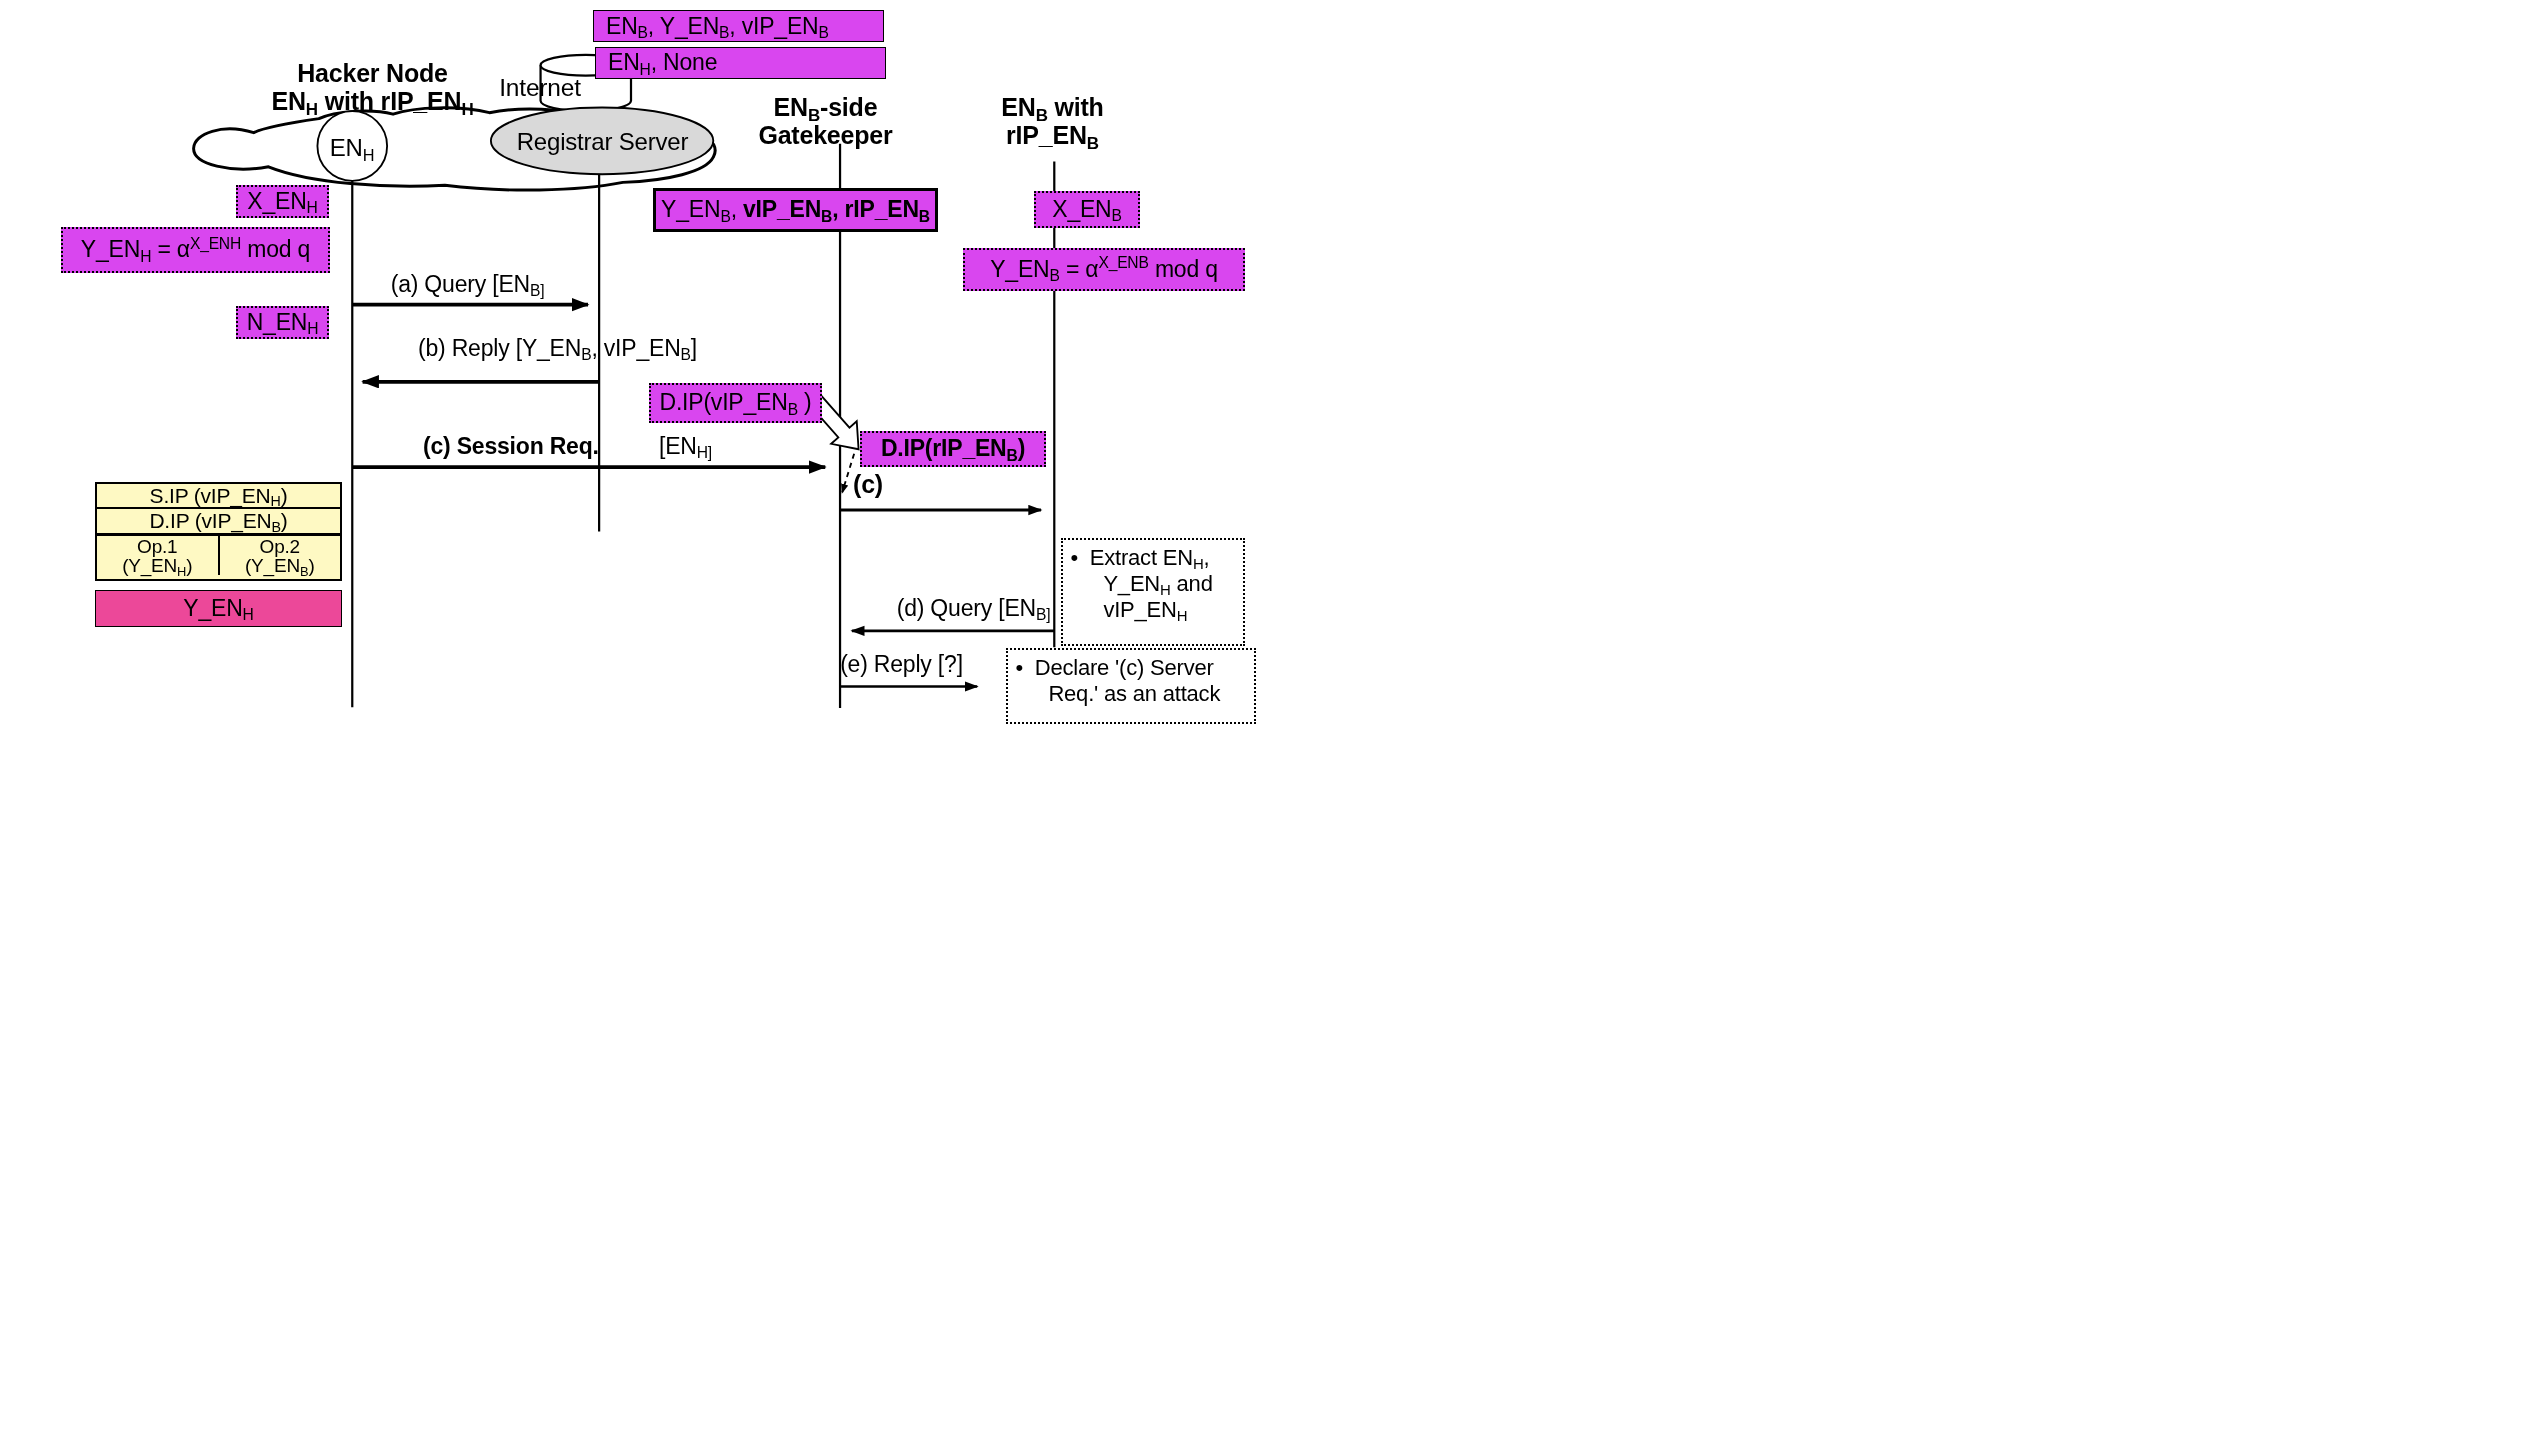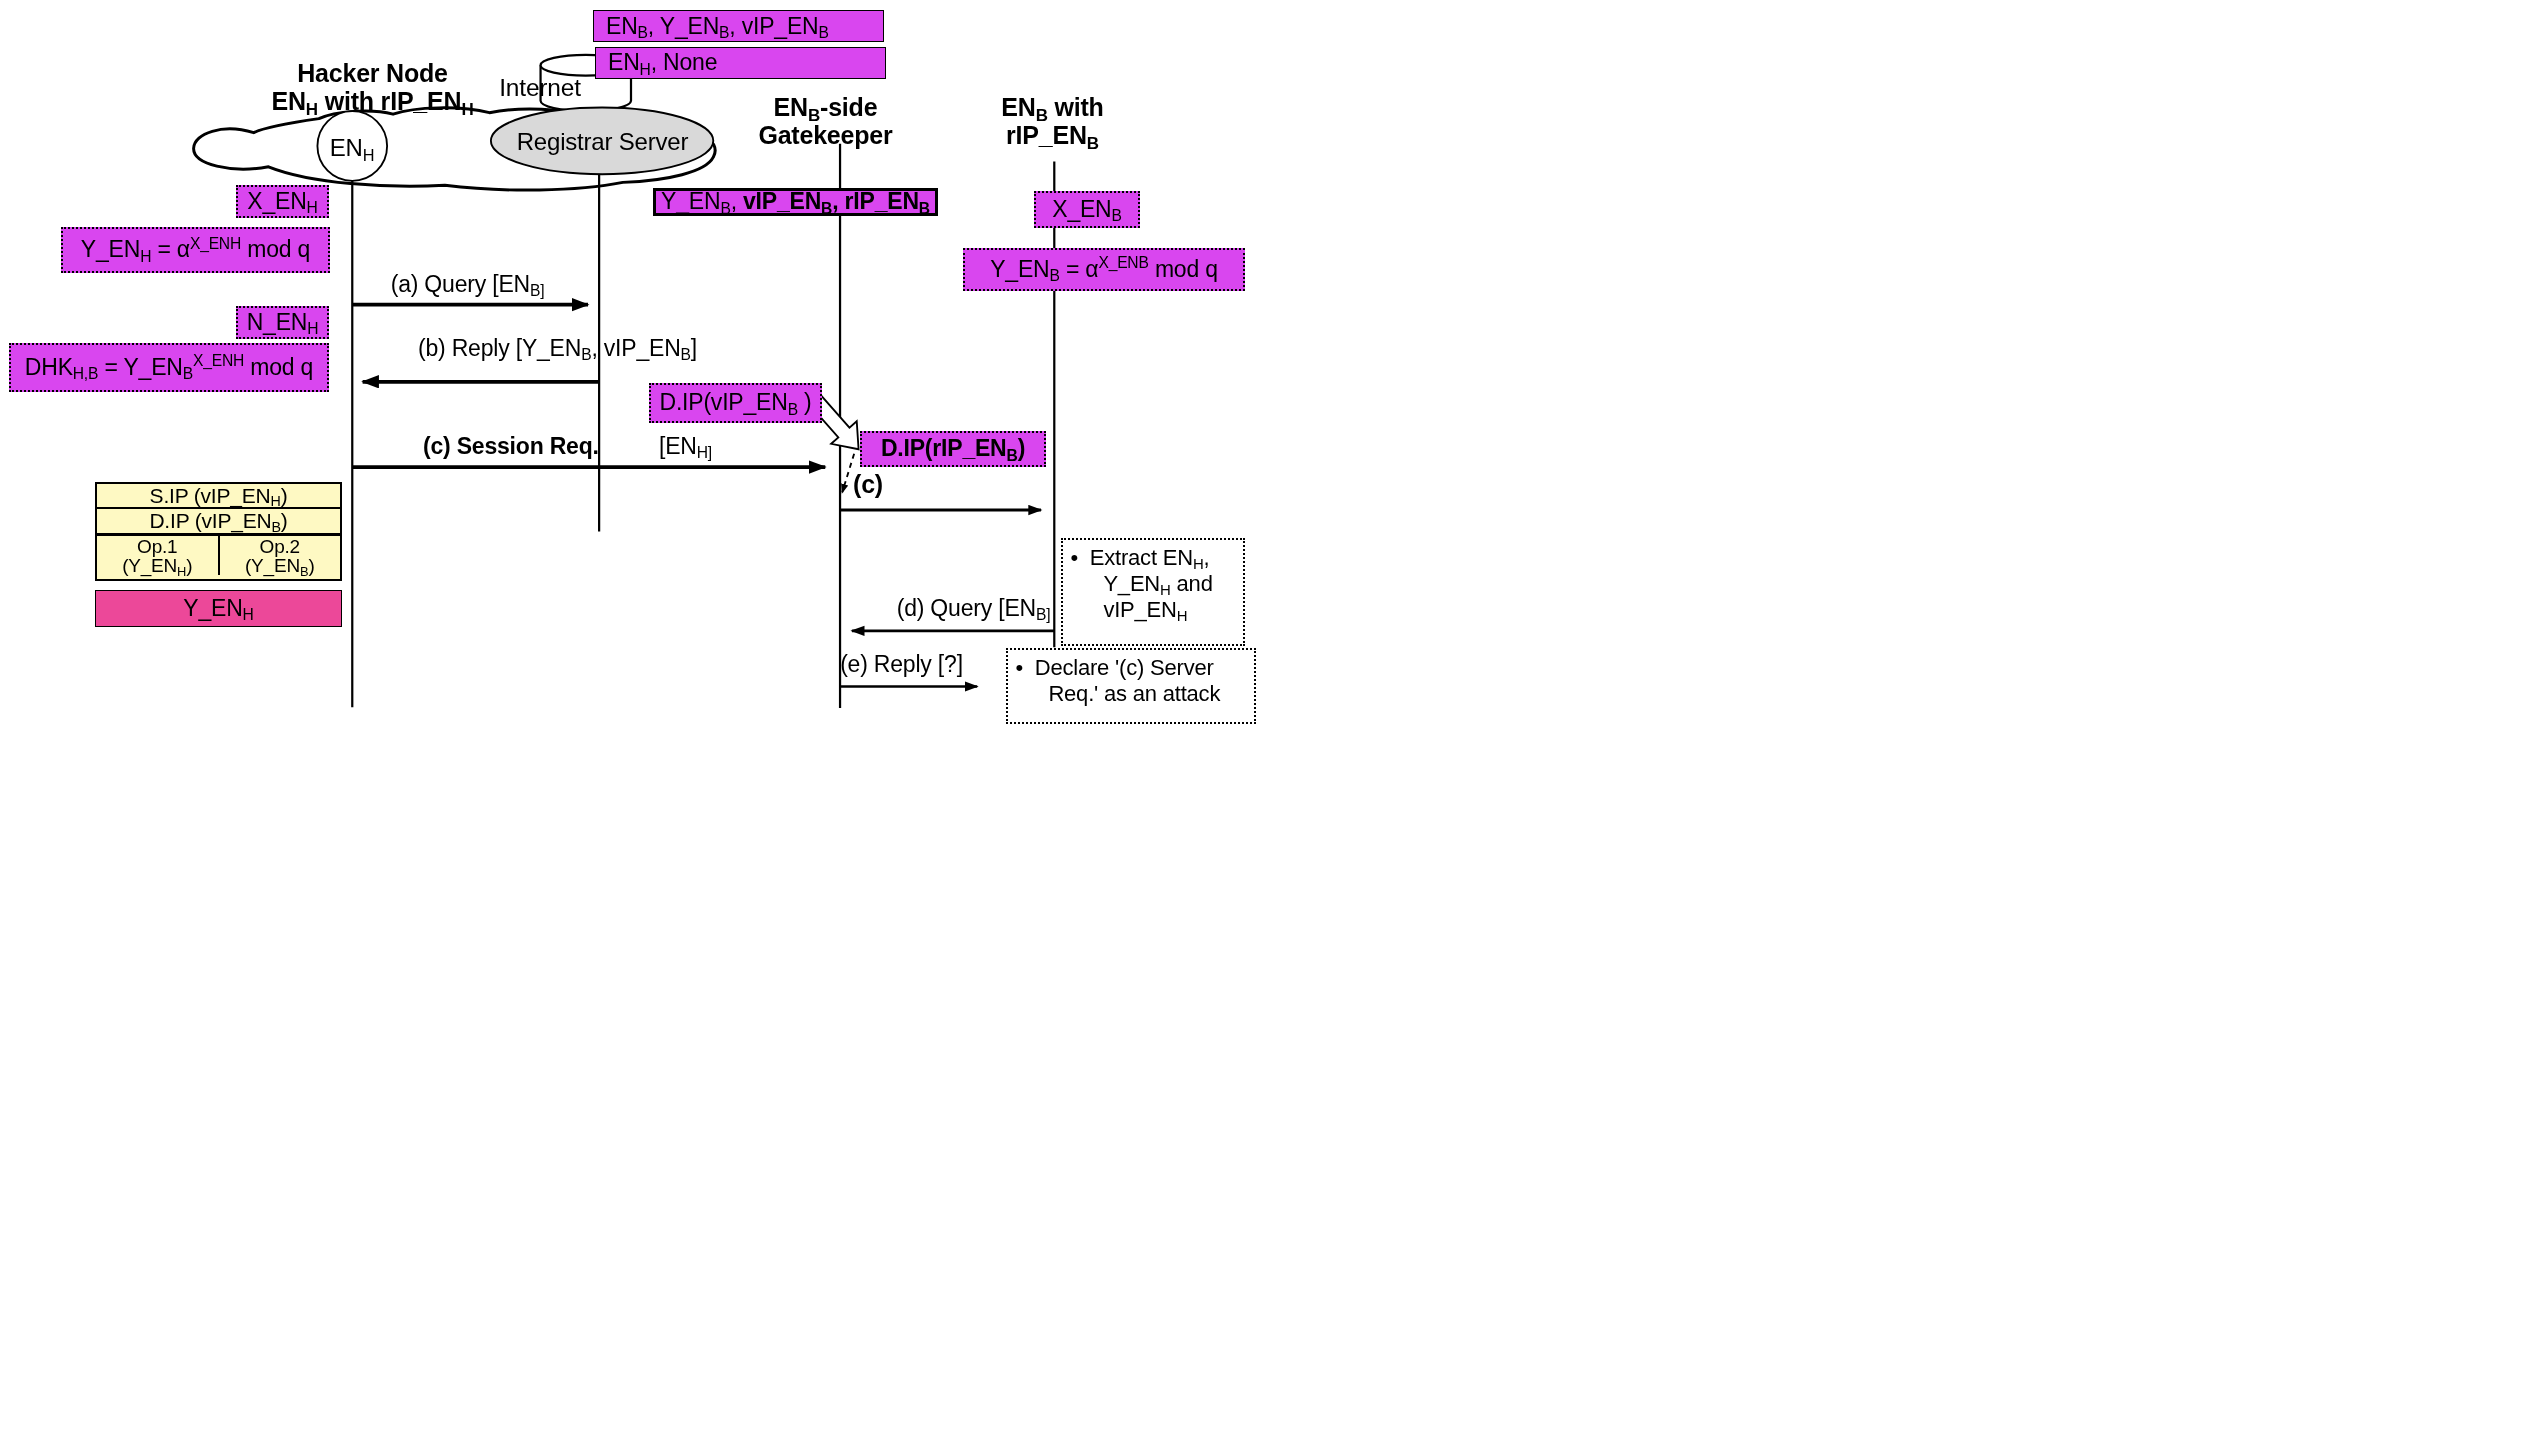--- a/index.html
+++ b/index.html
@@ -106,25 +106,22 @@
 
   <div class="box dotted" style="left:236px;top:185px;width:93px;height:33px;">
     <span>X_EN<sub>H</sub></span>
   </div>
   <div class="box dotted" style="left:61px;top:227px;width:269px;height:46px;">
     <span>Y_EN<sub>H</sub> = α<sup>X_ENH</sup> mod q</span>
   </div>
   <div class="box dotted" style="left:236px;top:306px;width:93px;height:33px;">
     <span>N_EN<sub>H</sub></span>
   </div>
-  <div class="box dotted" style="left:9px;top:343px;width:320px;height:49px;">
-    <span>DHK<sub>H,B</sub> = Y_EN<sub>B</sub><sup>X_ENH</sup> mod q</span>
-  </div>
 
-  <div class="box solid4" style="left:653px;top:188px;width:285px;height:28px;">
+  <div class="box solid4" style="left:653px;top:188px;width:285px;height:44px;">
     <span>Y_EN<sub>B</sub>,</span>&nbsp;
     <span class="bold">vIP_EN<sub>B</sub>, rIP_EN<sub>B</sub></span>
   </div>
 
   <div class="box dotted" style="left:1034px;top:191px;width:106px;height:37px;">
     <span>X_EN<sub>B</sub></span>
   </div>
   <div class="box dotted" style="left:963px;top:248px;width:282px;height:43px;">
     <span>Y_EN<sub>B</sub> = α<sup>X_ENB</sup> mod q</span>
   </div>

